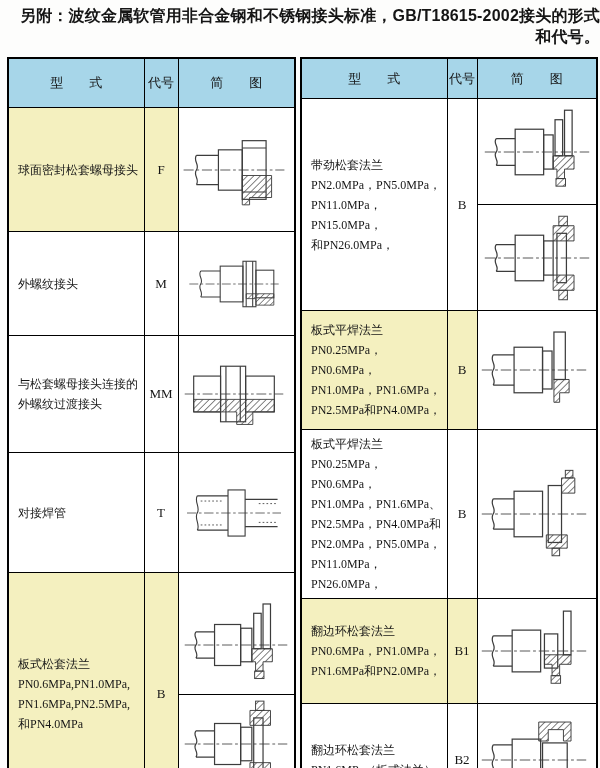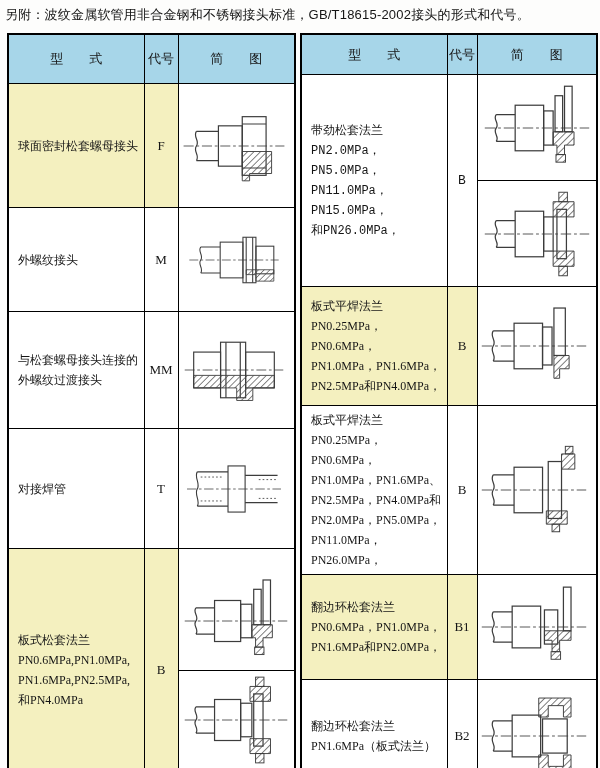--- a/index.html
+++ b/index.html
@@ -1,17 +1,17 @@
 <!DOCTYPE html>
 <html style="--header-bg: #a7d6e9; --highlight-bg: #f4f0bf;"><head>
 <meta charset="utf-8">
 <style>
   html,body{margin:0;padding:0;}
   body{width:600px;height:768px;background:#fdfdfc;font-family:"Liberation Serif","DejaVu Serif",serif;color:#151515;overflow:hidden;}
-  .heading{font-family:"Liberation Sans","DejaVu Sans",sans-serif;font-weight:normal;font-size:13px;padding:6px 0 0 5px;letter-spacing:0.2px;}
+  .heading{font-family:"Liberation Sans","DejaVu Sans",sans-serif;font-weight:bold;font-size:16px;padding:6px 0 0 5px;letter-spacing:0.2px;text-align:right;}
   .tables{display:flex;gap:4px;margin:9px 0 0 7px;}
   table{border-collapse:collapse;border:2px solid #000;table-layout:fixed;background:#fff;}
   td,th{border:1px solid #000;overflow:hidden;}
   th{background:var(--header-bg,#a7d6e9);font-weight:normal;font-size:13px;height:37px;text-align:center;}
   .t-type{font-size:12px;line-height:20px;padding:4px 2px 4px 9px;white-space:pre-line;vertical-align:middle;text-align:left;}
   .t-code{text-align:center;font-size:13px;vertical-align:middle;}
   .t-diag{padding:0;vertical-align:middle;text-align:center;background:#fff;}
   .hl{background:var(--highlight-bg,#f4f0bf);}
   .sub{display:flex;align-items:center;justify-content:center;}
   .sub + .sub{border-top:1px solid #000;}
@@ -157,21 +157,21 @@
         <col style="width:30px">
         <col style="width:120px">
       </colgroup>
     <tbody>
         <tr>
       <th>型　　式</th>
       <th>代号</th>
       <th>简　　图</th>
     </tr>
 
-    <tr style="height:212px;font-family:Liberation Mono, monospace;">
+    <tr style="height:212px;">
       <td class="t-type">带劲松套法兰
 PN2.0MPa，PN5.0MPa，
 PN11.0MPa，PN15.0MPa，
 和PN26.0MPa，</td>
       <td class="t-code">B</td>
       <td class="t-diag">
         <div class="sub" style="height:105px;">
           <svg class="diag" width="112" height="96" viewBox="0 0 118 96">
             <line class="cl" x1="4" y1="48" x2="114" y2="48"></line>
             <path class="ln" d="M16,34 C12,39 20,43 16,48 C12,53 20,57 16,62 M16,34 H36 M16,62 H36"></path>

